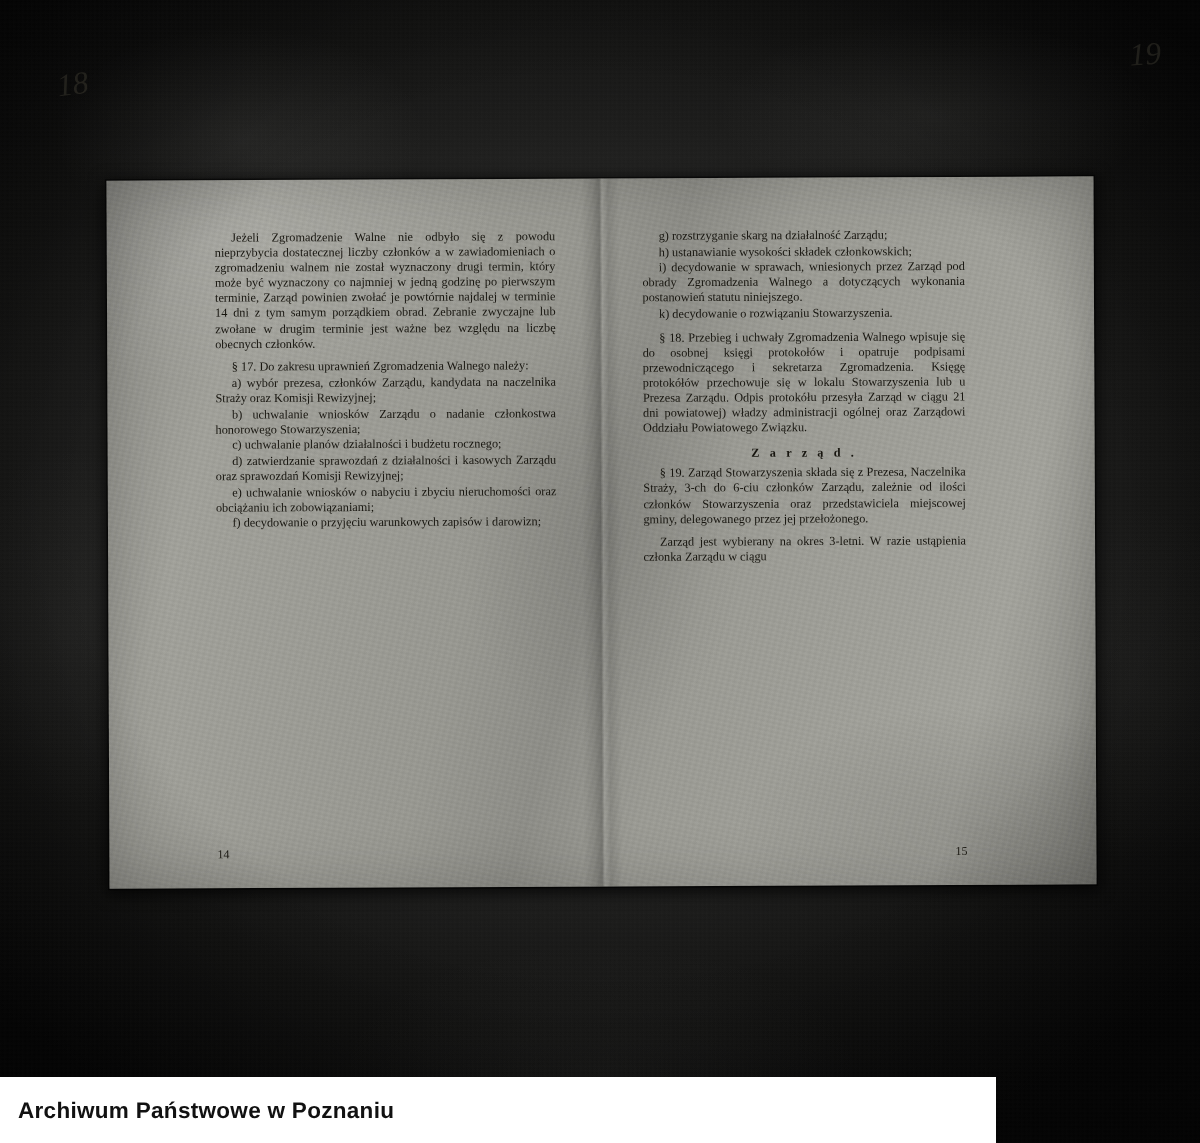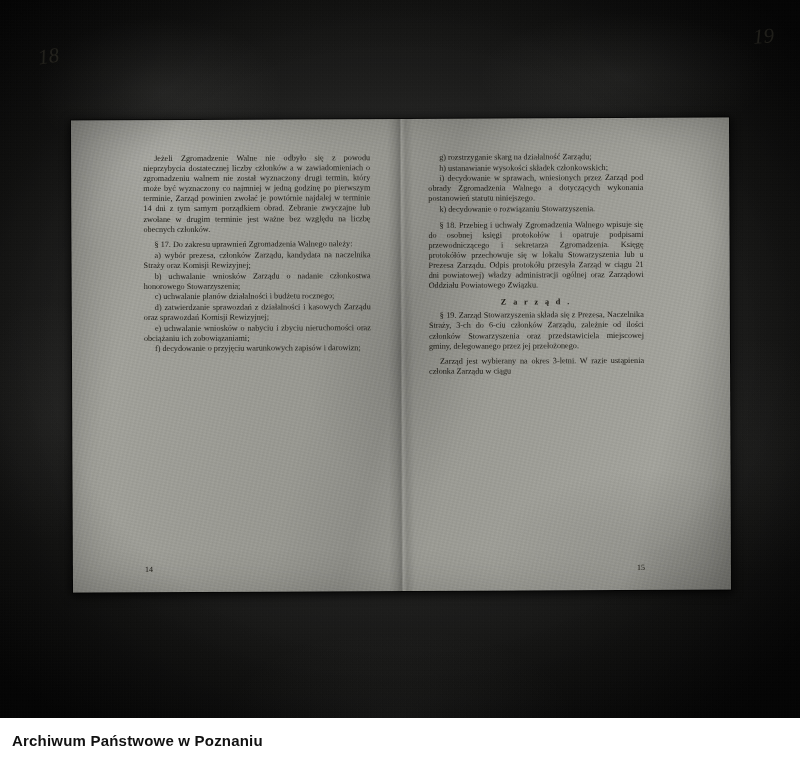--- a/index.html
+++ b/index.html
@@ -147,21 +147,21 @@
     transform: rotate(-8deg);
   }
   .pencil-left  { left: 38px;  top: 44px;  font-size: 21px; }
   .pencil-right { right: 26px; top: 24px;  font-size: 21px; transform: rotate(-4deg); }
 
   
   .caption-bar {
     position: absolute;
     left: 0;
     bottom: 0;
-    width: 800px;
+    width: 664px;
     height: 44px;
     background: #ffffff;
     display: flex;
     align-items: center;
   }
   .caption-text {
     font-family: "Liberation Sans", sans-serif;
     font-size: 15px;
     font-weight: bold;
     color: #111;

